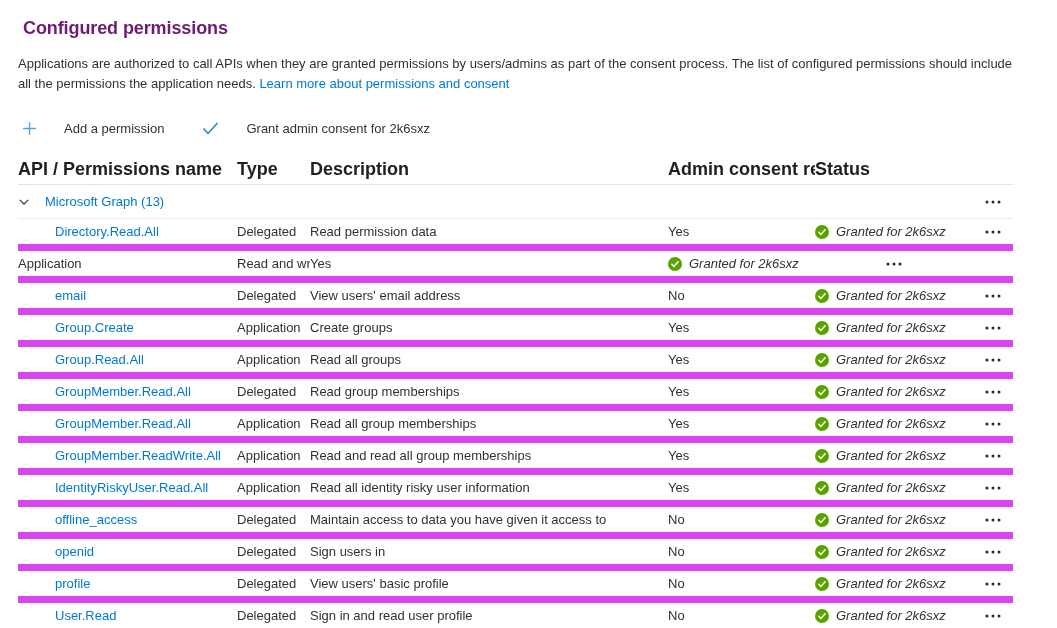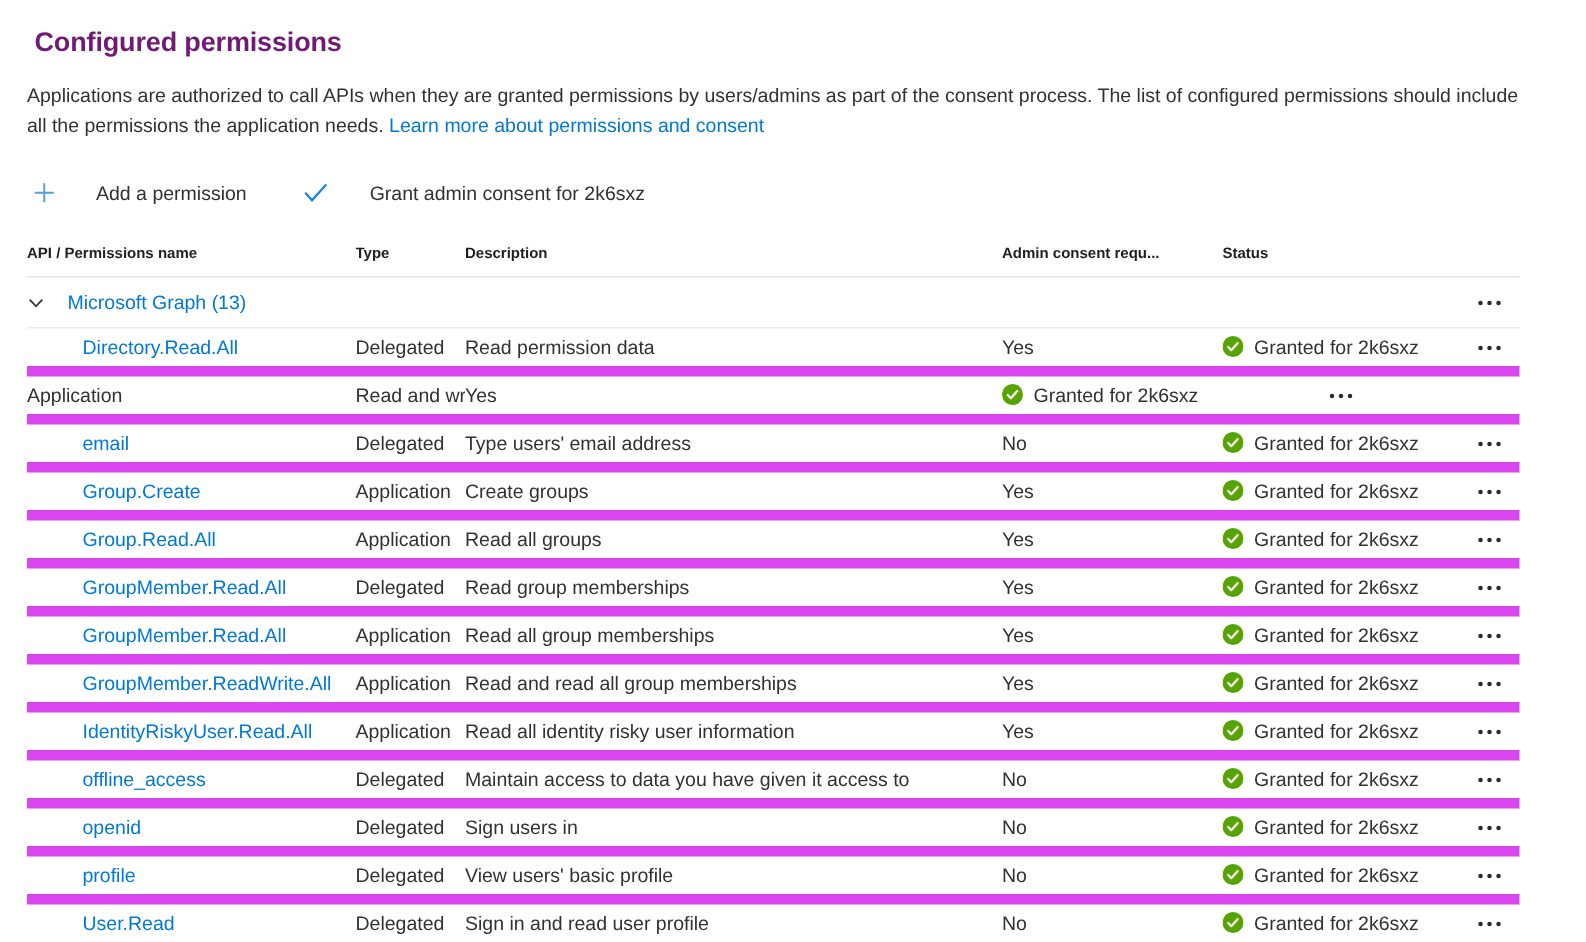--- a/index.html
+++ b/index.html
@@ -58,44 +58,45 @@
     display: grid;
     grid-template-columns: 219px 73px 358px 147px 158px 40px;
     align-items: center;
   }
   .thead {
     height: 31px;
     border-bottom: 1px solid #e3e3e3;
   }
   .thead .hcell {
     font-weight: 700;
-    font-size: 10px;
+    font-size: 18px;
     color: #201f1e;
     white-space: nowrap;
     overflow: hidden;
   }
   .grouprow { height: 34px; border-bottom: 1px solid #ebebeb; }
   .trow    { height: 32px; border-bottom: 7px solid #d946ef; }
 
   .group-name {
     grid-column: 1 / 6;
     display: flex;
     align-items: center;
     gap: 15px;
     cursor: pointer;
   }
   .group-name .label { color: var(--link-blue, #0078d4); }
 
   .cell { white-space: nowrap; overflow: hidden; }
   .cell.name { padding-left: 37px; }
   .cell.status {
     display: flex;
-    align-items: flex-start;
+    align-items: flex-end;
     gap: 7px;
     overflow: visible;
+    font-style: italic;
   }
   .cell.menu { display: flex; justify-content: center; }
 
   .more-button {
     background: none;
     border: none;
     padding: 3px 5px;
     cursor: pointer;
     display: flex;
     align-items: center;
@@ -218,21 +219,21 @@
         </span>
       </button>
     </div>
   </div>
 
   <div class="trow">
     <div class="cell name">
       <a class="link">email</a>
     </div>
     <div class="cell">Delegated</div>
-    <div class="cell">Type users' email address</div>
+    <div class="cell">View users' email address</div>
     <div class="cell">No</div>
     <div class="cell status">
       <span class="granted-icon">
         <svg width="14" height="14" viewBox="0 0 16 16">
                 <circle cx="8" cy="8" r="8" fill="var(--granted-green,#57a300)"></circle>
                 <path d="M4.4 8.4l2.3 2.4 4.9-5.4" stroke="#ffffff" stroke-width="1.7" fill="none" stroke-linecap="round" stroke-linejoin="round"></path>
               </svg>
       </span>
       <span>Granted for 2k6sxz</span>
     </div>

